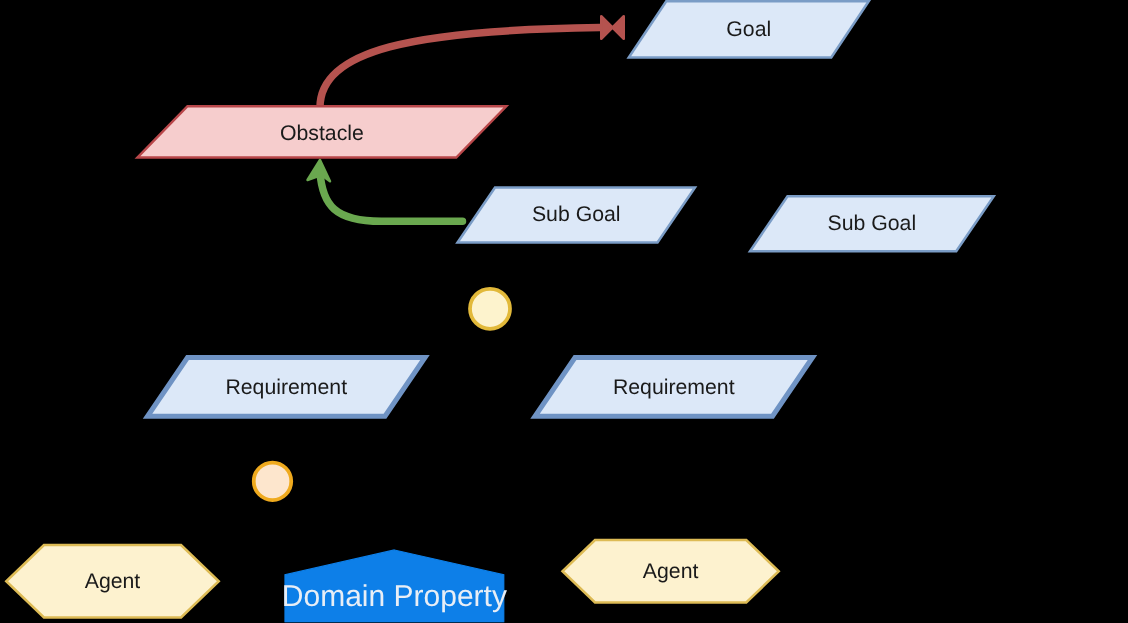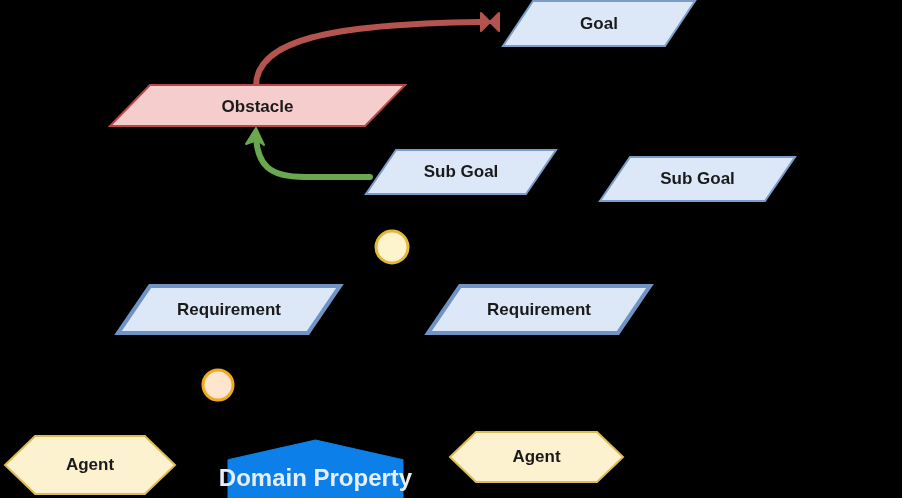--- a/index.html
+++ b/index.html
@@ -7,21 +7,20 @@
     padding: 0;
     background: #000000;
   }
   #canvas {
     position: relative;
     width: 902px;
     height: 498px;
     background: #000000;
     overflow: hidden;
     font-family: "Liberation Sans", sans-serif;
-    font-weight: bold;
   }
   #svg-layer {
     position: absolute;
     left: 0;
     top: 0;
     width: 902px;
     height: 498px;
   }
   .node-label {
     position: absolute;

